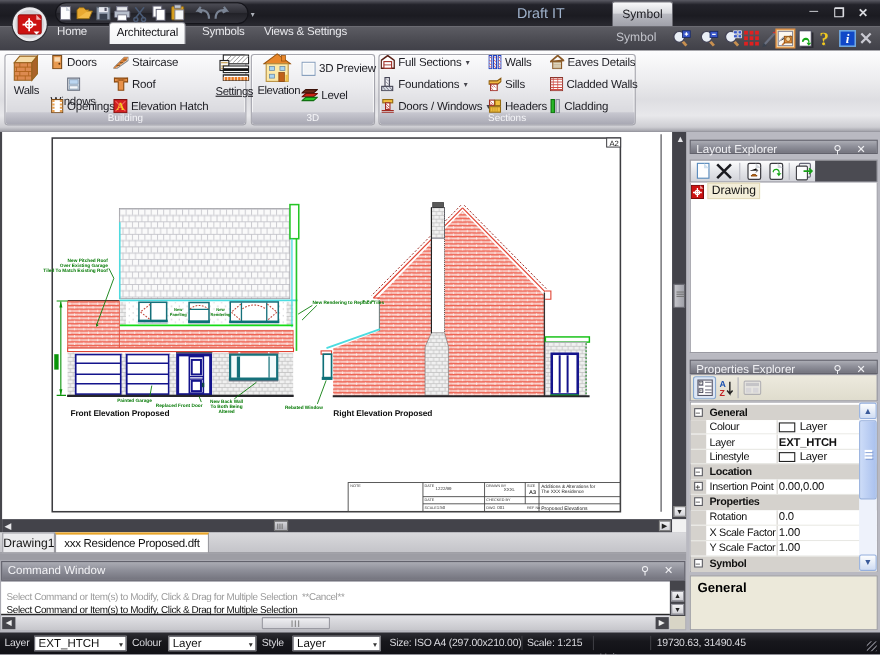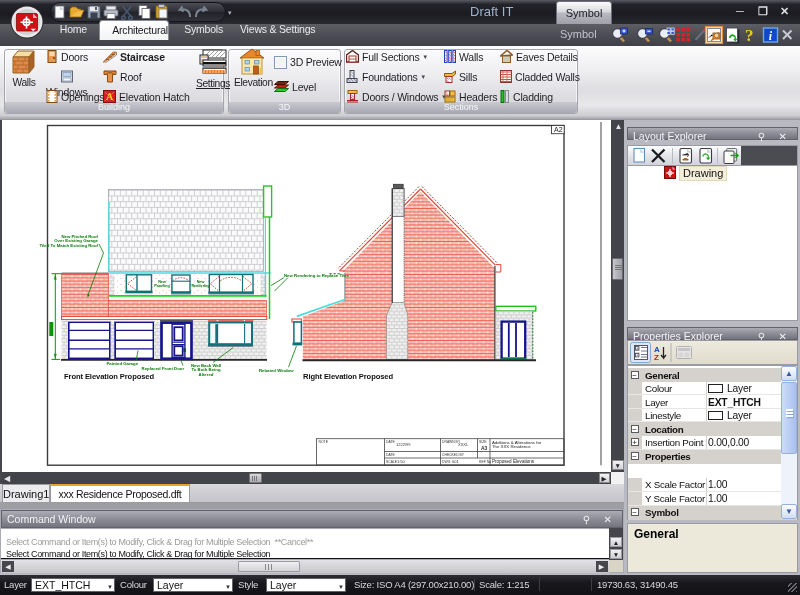--- a/index.html
+++ b/index.html
@@ -7,21 +7,21 @@
 .abs{position:absolute;}
 
 #titlebar{left:0;top:0;width:800px;height:24px;background:linear-gradient(#5a5a63 0%,#23232a 18%,#1b1b21 60%,#2a2a31 100%);}
 #qat{left:50px;top:2px;width:176px;height:20px;background:linear-gradient(#4d4d56,#2c2c33 50%,#222228 51%,#32323a);border:1px solid #14141a;border-radius:10px;display:flex;align-items:center;padding-left:6px;gap:3px;}
 #qatdrop{left:228px;top:9px;width:10px;height:8px;color:#aeb2ba;font-size:7px;}
 #apptitle{left:470px;top:4px;width:90px;height:16px;color:#9fb2cc;font-size:13px;}
 #symtab-title{left:556px;top:1px;width:56px;height:23px;background:linear-gradient(#fbfbfc 0%,#d8d9dd 45%,#b9bac1 50%,#9fa0a9 100%);border-radius:3px 3px 0 0;border:1px solid #6e6e76;border-bottom:none;color:#1a1a1f;font-size:11px;text-align:center;line-height:22px;}
 .winbtn{top:5px;color:#dcdde2;font-size:11px;font-weight:bold;}
 
 #tabrow{left:0;top:24px;width:800px;height:22px;background:linear-gradient(#5d5d64,#4a4a51 60%,#404048);}
-.rtab{top:20px;height:20px;color:#e8e8ec;font-size:10.5px;letter-spacing:-.2px;text-align:right;line-height:19px;white-space:nowrap;}
+.rtab{top:20px;height:20px;color:#e8e8ec;font-size:10.5px;letter-spacing:-.2px;text-align:center;line-height:19px;white-space:nowrap;}
 .rtab.active{background:linear-gradient(#ffffff,#f2f3f5);color:#16161a;border-radius:3.5px 3.5px 0 0;border:1px solid #8a8a92;border-bottom:none;}
 #symlabel2{left:560px;top:28px;width:46px;height:16px;color:#c3c4cb;font-size:11px;}
 
 #ribbon{left:0;top:46px;width:800px;height:74px;background:linear-gradient(#fdfdfe 0%,#ededef 35%,#dedee2 60%,#e8e8eb 80%,#cdcdd2 94%,#a2a2aa 99%,#8a8a92 100%);}
 .rgroup{top:2.5px;height:65.5px;border:1px solid #a5a5ad;border-radius:3px;background:linear-gradient(#fbfbfc 0%,#ebebee 45%,#dfdfe3 70%,#d3d3d8 100%);box-shadow:inset 0 0 0 1px rgba(255,255,255,.65);}
 .glabel{position:absolute;left:0;right:0;bottom:0;height:11px;border-radius:0 0 3px 3px;background:linear-gradient(#c9c9d1,#a8a8b3);color:#f6f6f9;font-size:9px;text-align:center;line-height:11px;}
 .bigbtn{position:absolute;text-align:center;color:#1e1e24;font-size:10.3px;letter-spacing:-.4px;}
 .bigbtn svg{display:block;margin:0 auto 1px;}
 .sbtn{position:absolute;height:13px;display:flex;align-items:center;gap:3px;color:#1e1e24;font-size:10.5px;letter-spacing:-.2px;white-space:nowrap;}
 .sbtn svg{flex:0 0 auto;}
@@ -50,21 +50,21 @@
 #cmdvs{left:609px;top:528px;width:14px;height:32px;background:#45454b;}
 #cmdhs{left:1px;top:559.5px;width:608px;height:13px;background:linear-gradient(#e2e2e6,#c6c6cb);}
 #cmdhthumb{left:238px;top:560.5px;width:62px;height:11px;background:linear-gradient(#f0f0f3,#d2d2d7);border:1px solid #9a9aa2;border-radius:1px;}
 #cmdcorner{left:609px;top:560px;width:14px;height:12px;background:#d8d5c6;}
 
 #rpanel{left:624px;top:120px;width:176px;height:455px;background:#b9b9c1;}
 #letitle{left:627px;top:127px;width:171px;height:13px;}
 #letools{left:627px;top:144.5px;width:171px;height:21.5px;background:linear-gradient(#fdfdfe,#e3e4e8 55%,#d2d3d9);border:1px solid #9a9aa2;}
 #letooldark{left:741px;top:145.5px;width:56px;height:19.5px;background:#4b4b52;}
 #lelist{left:627px;top:166px;width:171px;height:155px;background:#fff;border:1px solid #9a9aa2;border-top:none;}
-#drawitem{left:6px;top:3px;display:flex;align-items:flex-start;gap:3px;margin-left:36px;}
+#drawitem{left:6px;top:3px;display:flex;align-items:flex-end;gap:3px;}
 #drawhl{background:#f3eed9;border:1px solid #e2d9b8;font-size:11px;padding:0 3px;line-height:13px;color:#111;}
 #petitle{left:627px;top:327px;width:171px;height:13px;}
 #petools{left:627px;top:340px;width:171px;height:25px;background:linear-gradient(#edeade,#dfdccd);border:1px solid #9a9aa2;}
 #pegrid{left:627px;top:365px;width:171px;height:155px;background:#fff;border:1px solid #9a9aa2;font-size:11px;}
 .prow{position:absolute;left:0;width:169px;}
 .pcat{background:#d5d2cd;color:#000;font-weight:bold;font-size:10.8px;}
 .pitem{background:#fff;border-bottom:1px solid #e6e6e2;}
 .pgut{position:absolute;left:0;top:0;bottom:0;width:14px;background:#d5d2cd;}
 .pbox{position:absolute;left:2.5px;top:2.5px;width:8px;height:8px;background:#fff;border:1px solid #5a5a60;font-size:8px;line-height:7px;text-align:center;color:#111;font-weight:normal;}
 .plab{position:absolute;left:17px;top:1.5px;font-size:9.8px;letter-spacing:-.3px;color:#111;}
@@ -238,21 +238,21 @@
     </svg>
 <span>Windows</span>
   </div>
 <div class="sbtn" style="left:46px;top:90px;">
 <svg width="12" height="13" viewBox="0 0 12 13">
       <rect x="1" y="0.5" width="10" height="12" fill="#fff" stroke="#7a4a18"></rect>
       <path d="M2.5,1 V12 M9.5,1 V12" stroke="#e8a050" stroke-width="2.2" stroke-dasharray="1.8 1.2"></path>
     </svg>
 <span>Openings</span>
   </div>
-<div class="sbtn" style="left:103px;top:50px;font-weight:bold;">
+<div class="sbtn" style="left:103px;top:50px;">
 <svg width="14" height="12" viewBox="0 0 14 12">
       <polygon points="0,11 10,1 13.5,1 13.5,4 3.5,11" fill="#fff" stroke="#888"></polygon>
       <polygon points="0,11 10,1 13.5,1 12,4 2,11" fill="#d9813a"></polygon>
       <path d="M3,8.5 l3,0 M6,6 l3,0 M9,3.5 l3,0" stroke="#7a4a18" stroke-width=".8"></path>
     </svg>
 <span>Staircase</span>
   </div>
 <div class="sbtn" style="left:103px;top:70px;">
 <svg width="14" height="13" viewBox="0 0 14 13">
       <polygon points="1,1 13,1 13,4.5 9.5,4.5 9.5,12 4.5,12 4.5,4.5 1,4.5" fill="#e8914a" stroke="#8a4a10"></polygon>
@@ -751,20 +751,26 @@
         <span class="pbox" style="top:2px;">+</span>
       </span>
       <span class="plab">Insertion Point</span>
       <span class="pvline"></span>
       <span class="pval">0.00,0.00</span>
     </div>
   <div class="prow pcat" style="top:83.5px;height:14px;">
       <span class="pbox">−</span>
       <b class="plab">Properties</b>
     </div>
+  <div class="prow pitem" style="top:97.5px;height:14px;">
+      <span class="pgut"></span>
+      <span class="plab">Rotation</span>
+      <span class="pvline"></span>
+      <span class="pval">0.0</span>
+    </div>
   <div class="prow pitem" style="top:111.5px;height:14px;padding-left:11px;">
       <span class="pgut"></span>
       <span class="plab">X Scale Factor</span>
       <span class="pvline"></span>
       <span class="pval">1.00</span>
     </div>
   <div class="prow pitem" style="top:125.5px;height:14px;">
       <span class="pgut"></span>
       <span class="plab">Y Scale Factor</span>
       <span class="pvline"></span>

